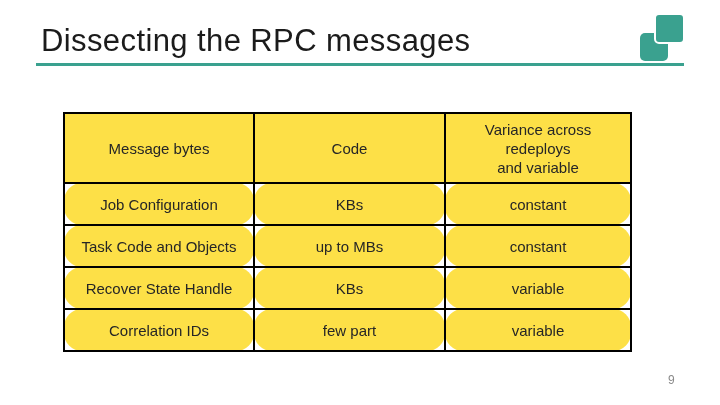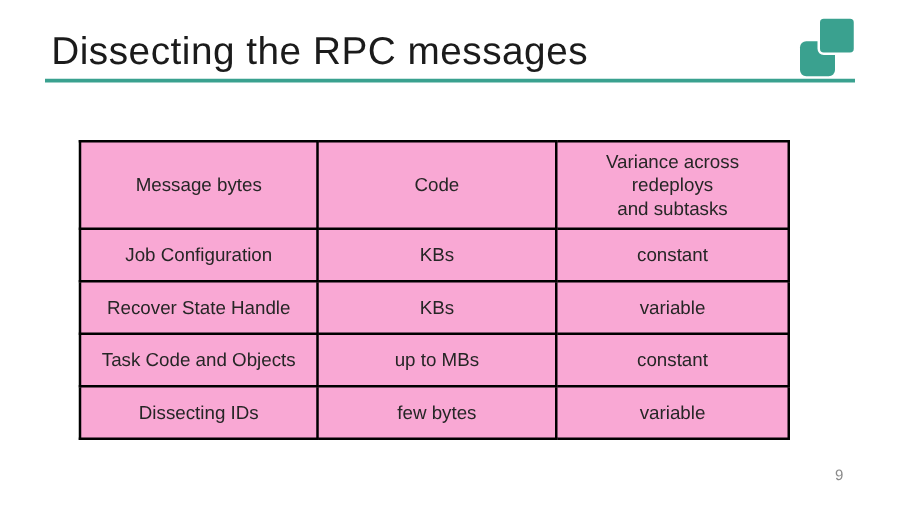--- a/index.html
+++ b/index.html
@@ -43,24 +43,24 @@
     table-layout: fixed;
   }
   .msg-table th, .msg-table td {
     border: 2px solid #000000;
     text-align: center;
     vertical-align: middle;
     font-size: 15px;
     font-weight: 400;
     color: #262626;
     padding: 0 4px;
-    background: #f9a8d4;
+    background: #fde047;
   }
   .msg-table thead th { height: 68px; line-height: 19px; }
-  .msg-table tbody td { height: 40px; }
+  .msg-table tbody td { height: 40px; border-radius: 18px; }
   .col-part { width: 190px; }
   .col-size { width: 191px; }
   .col-var  { width: 186px; }
   .hline { display: block; }
   .bold { font-weight: 700; }
   .page-num {
     position: absolute;
     left: 668px; top: 373px;
     font-size: 12px;
     color: #8a8a8a;
@@ -86,43 +86,43 @@
       <col class="col-size">
       <col class="col-var">
     </colgroup>
     <thead>
       <tr>
         <th>Message bytes</th>
         <th>Code</th>
         <th>
           <span class="hline">Variance across</span>
           <span class="hline">redeploys</span>
-          <span class="hline">and subtasks</span>
+          <span class="hline">and variable</span>
         </th>
       </tr>
     </thead>
     <tbody>
       <tr>
         <td>Job Configuration</td>
         <td>KBs</td>
         <td>constant</td>
       </tr>
       <tr>
+        <td>Task Code and Objects</td>
+        <td class="bold">up to MBs</td>
+        <td>constant</td>
+      </tr>
+      <tr>
         <td>Recover State Handle</td>
         <td>KBs</td>
         <td>variable</td>
       </tr>
       <tr>
-        <td>Task Code and Objects</td>
-        <td class="bold">up to MBs</td>
-        <td>constant</td>
-      </tr>
-      <tr>
-        <td>Dissecting IDs</td>
-        <td>few bytes</td>
+        <td>Correlation IDs</td>
+        <td>few part</td>
         <td>variable</td>
       </tr>
     </tbody>
   </table>
 
   <div class="page-num">9</div>
 
 </div>
 
 </body></html>

